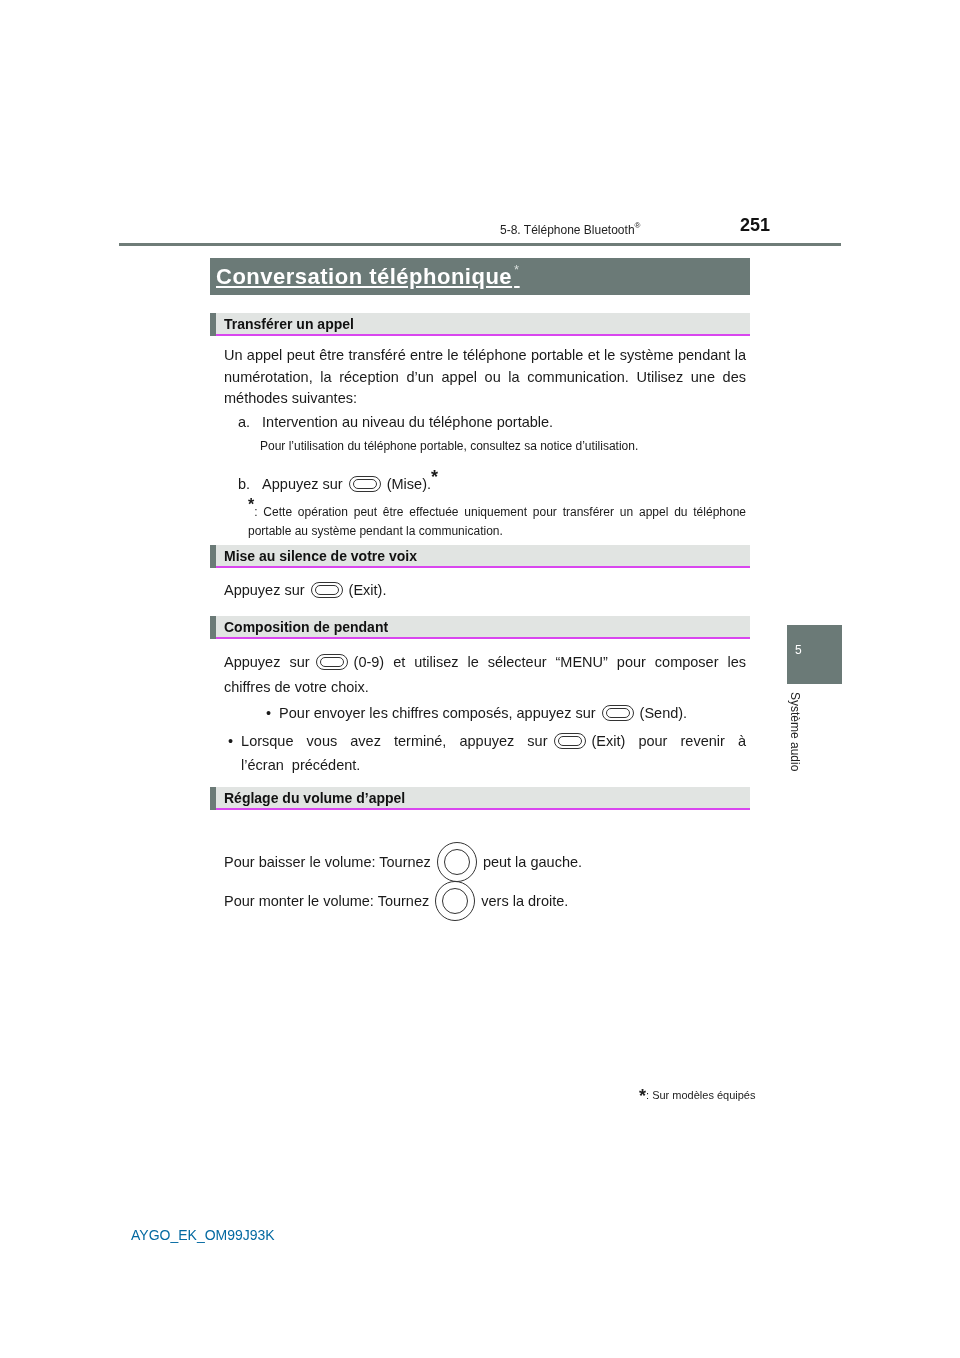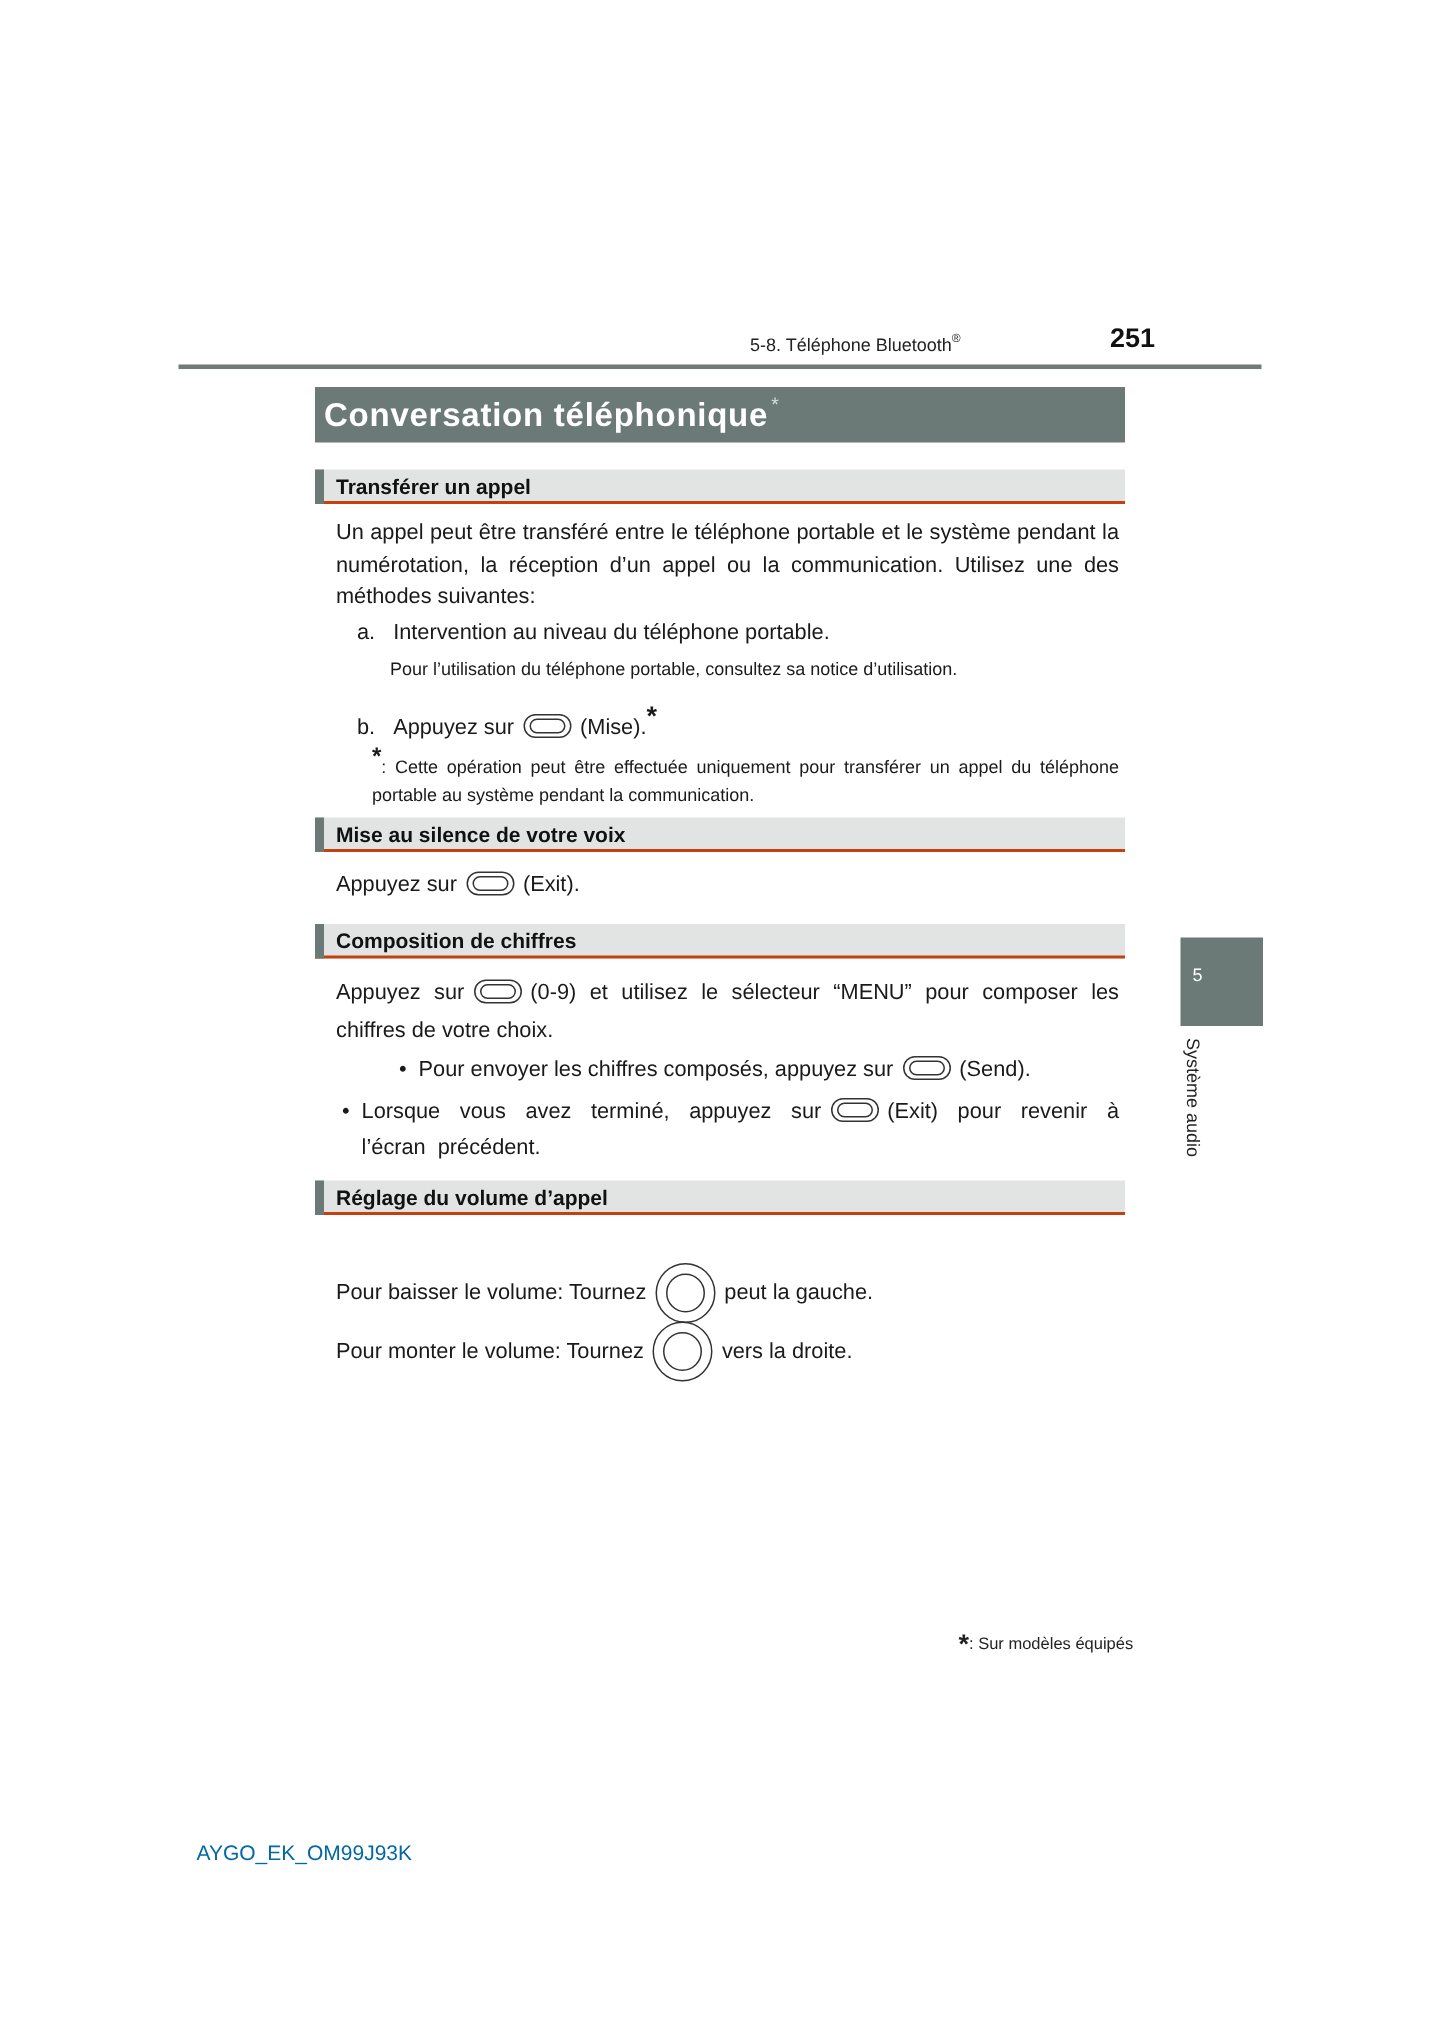--- a/index.html
+++ b/index.html
@@ -5,24 +5,24 @@
   html, body { margin: 0; padding: 0; background: #ffffff; }
   body { width: 960px; height: 1358px; position: relative; overflow: hidden;
          font-family: "Liberation Sans", sans-serif; color: #1a1a1a; }
   .abs { position: absolute; }
   .hdr-section { left: 500px; top: 221px; font-size: 12px; color: #222; }
   .hdr-section sup { font-size: 8px; vertical-align: 6px; }
   .hdr-page { left: 740px; top: 215px; font-size: 18px; font-weight: bold; color: #111; }
   .hdr-rule { left: 119px; top: 243px; width: 722px; height: 3px; background: #6f7c78; }
 
   .title-bar { left: 210px; top: 258px; width: 540px; height: 37px; background: #6b7a77; }
-  .title-text { left: 216px; top: 262px; font-size: 22px; font-weight: bold; color: #ffffff; letter-spacing: 0.5px; }
+  .title-text { left: 216px; top: 262px; font-size: 22px; font-weight: bold; color: #ffffff; letter-spacing: 0.5px; text-decoration: underline; }
   .title-text sup { font-size: 13px; font-weight: normal; color: #d8dedc; vertical-align: 10px; margin-left: 2px; }
 
-  .sub-bar { left: 210px; width: 540px; height: 23px; background: #e1e4e2; border-bottom: 2px solid #c2410c; box-sizing: border-box; }
+  .sub-bar { left: 210px; width: 540px; height: 23px; background: #e1e4e2; border-bottom: 2px solid #d946ef; box-sizing: border-box; }
   .sub-bar::before { content: ""; position: absolute; left: 0; top: 0; width: 6px; height: 23px; background: #6b7a77; }
   .sub-text { position: absolute; left: 14px; top: 3px; font-size: 14px; font-weight: bold; color: #111; }
 
   .p { font-size: 14.5px; line-height: 22px; color: #1a1a1a; }
   .justify { text-align: justify; text-align-last: left; }
   .small { font-size: 12px; line-height: 19px; }
 
   .btn-icon { display: inline-block; width: 32px; height: 16px; border: 1.5px solid #333; border-radius: 8px;
               position: relative; vertical-align: -3px; margin: 0 6px; box-sizing: border-box; }
   .btn-icon::after { content: ""; position: absolute; left: 3px; top: 2px; right: 3px; bottom: 2px;
@@ -63,21 +63,21 @@
 <div class="abs p" style="left:238px; top:466px;"><span>b.</span><span style="margin-left:12px;">Appuyez sur</span><span class="btn-icon"></span><span>(Mise).</span><span class="star">*</span></div>
 
 <div class="abs small justify" style="left:248px; top:495px; width:498px; font-size:12px;"><span class="star" style="font-size:16px;">*</span><span>: Cette opération peut être effectuée uniquement pour transférer un appel du téléphone portable au système pendant la communication.</span></div>
 
 <div class="abs sub-bar" style="top:545px;">
     <span class="sub-text">Mise au silence de votre voix</span>
   </div>
 <div class="abs p" style="left:224px; top:579px;"><span>Appuyez sur</span><span class="btn-icon"></span><span>(Exit).</span></div>
 
 <div class="abs sub-bar" style="top:616px;">
-    <span class="sub-text">Composition de chiffres</span>
+    <span class="sub-text">Composition de pendant</span>
   </div>
 <div class="abs p justify" style="left:224px; top:650px; width:522px; line-height:25px;"><span>Appuyez sur</span><span class="btn-icon"></span><span>(0-9) et utilisez le sélecteur “MENU” pour composer les chiffres de votre choix.</span></div>
 
 <div class="abs p" style="left:228px; top:702px;margin-left:38px;"><span style="margin-right:8px;">•</span><span>Pour envoyer les chiffres composés, appuyez sur</span><span class="btn-icon"></span><span>(Send).</span></div>
 
 <div class="abs p" style="left:228px; top:729px; width:518px; line-height:24px;">
     <div style="display:flex;">
       <span style="margin-right:8px;">•</span>
       <span class="justify" style="flex:1; word-spacing:4px;"><span>Lorsque vous avez terminé, appuyez sur</span><span class="btn-icon"></span><span>(Exit) pour revenir à l’écran précédent.</span></span>
     </div>

